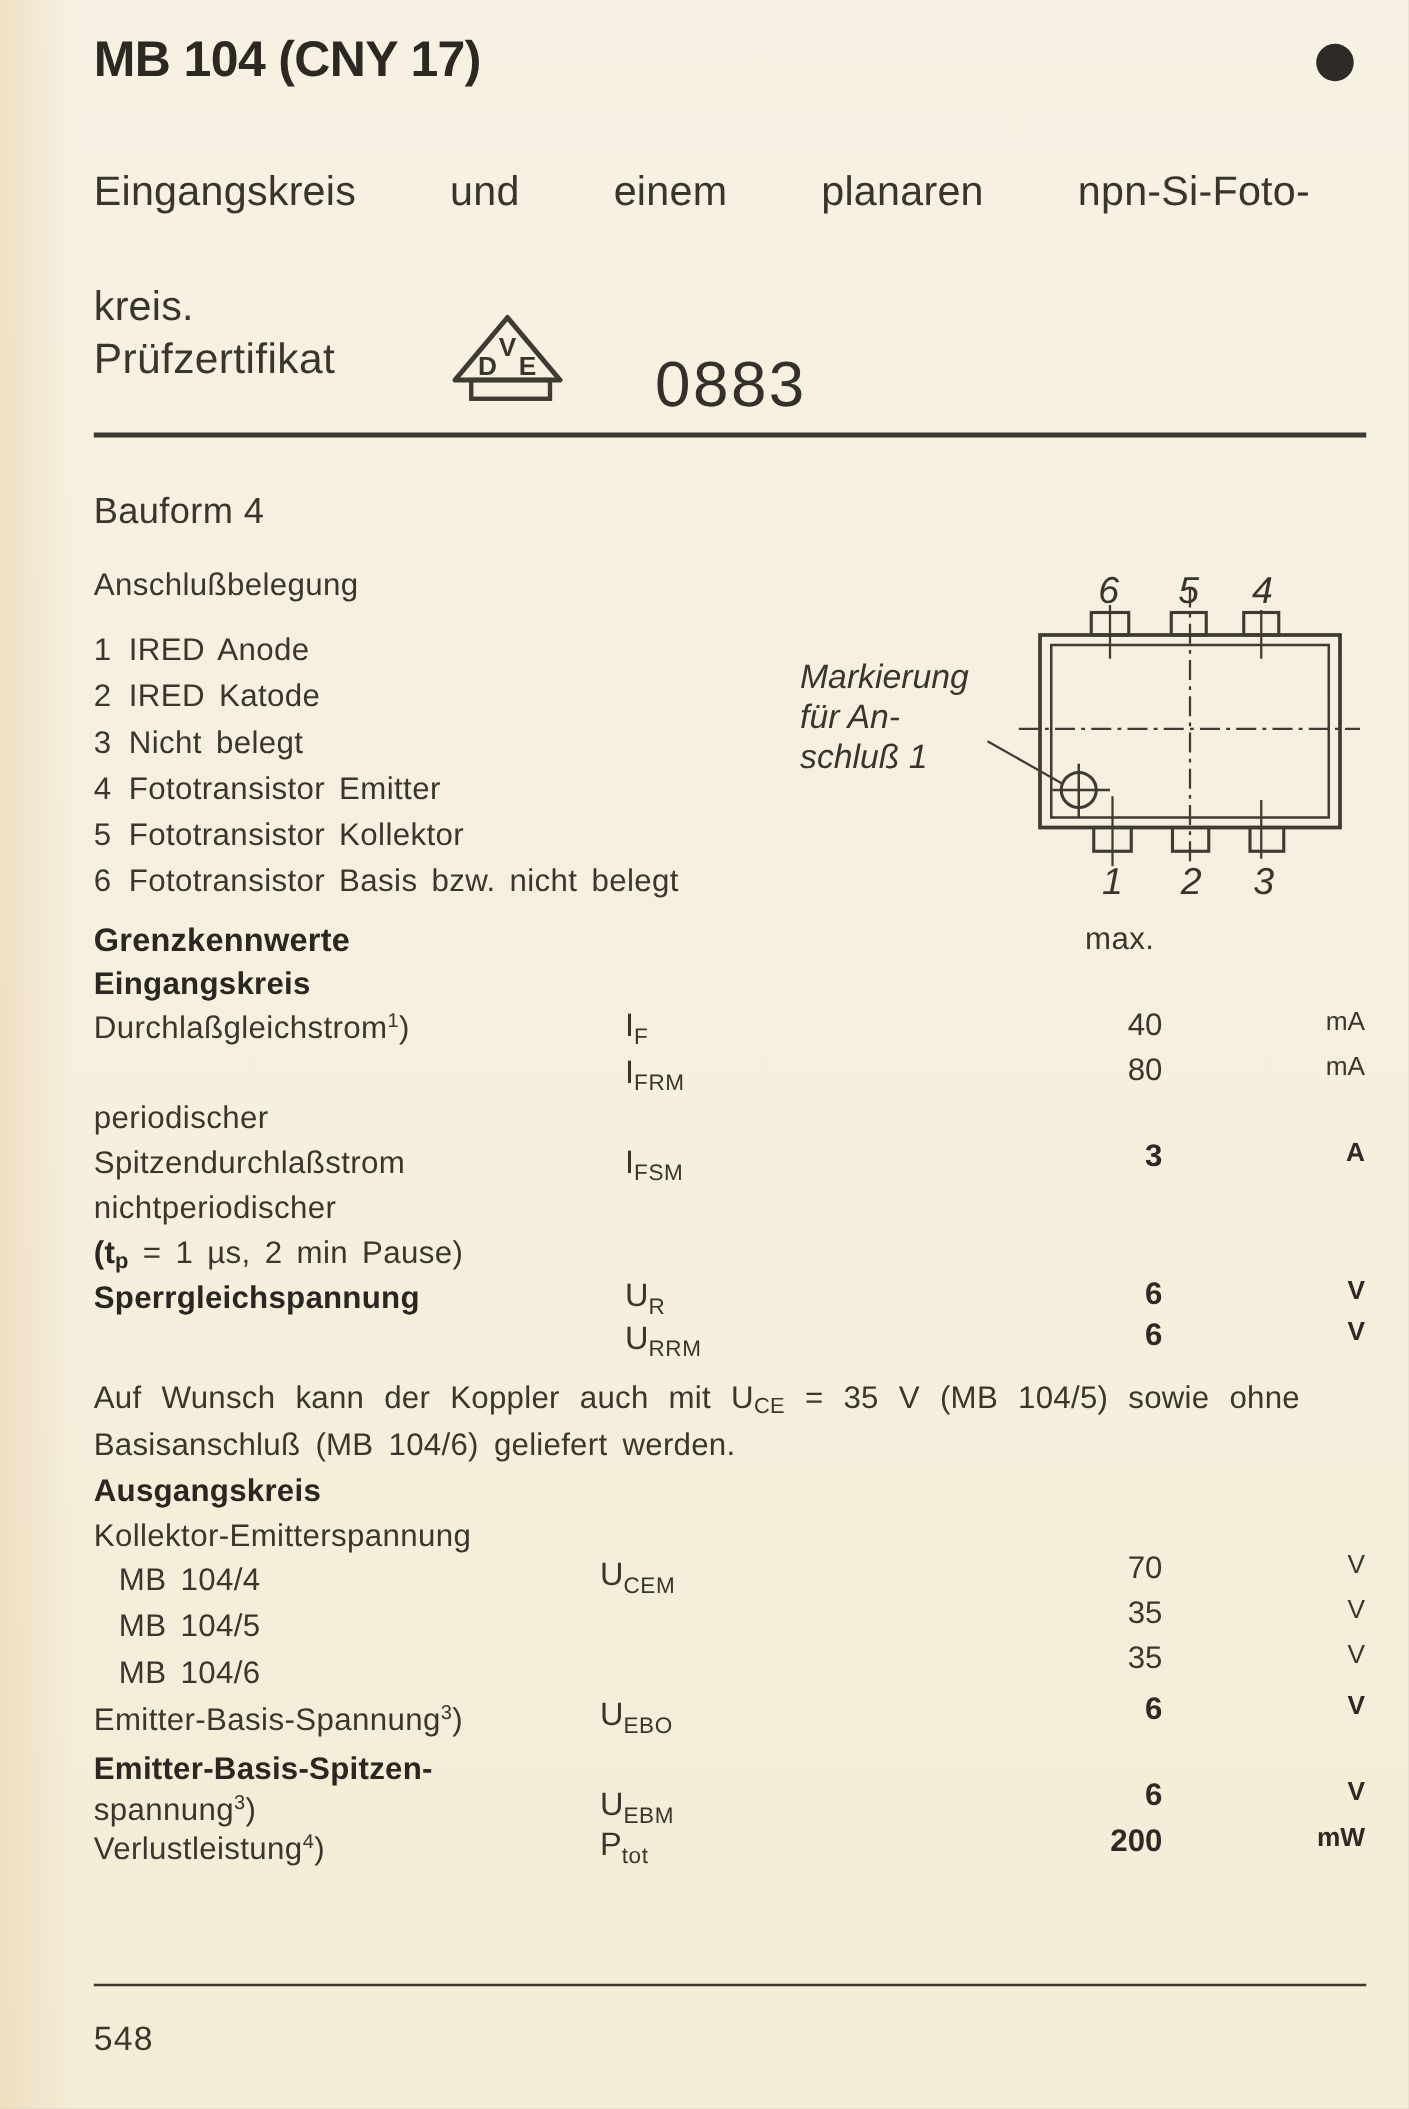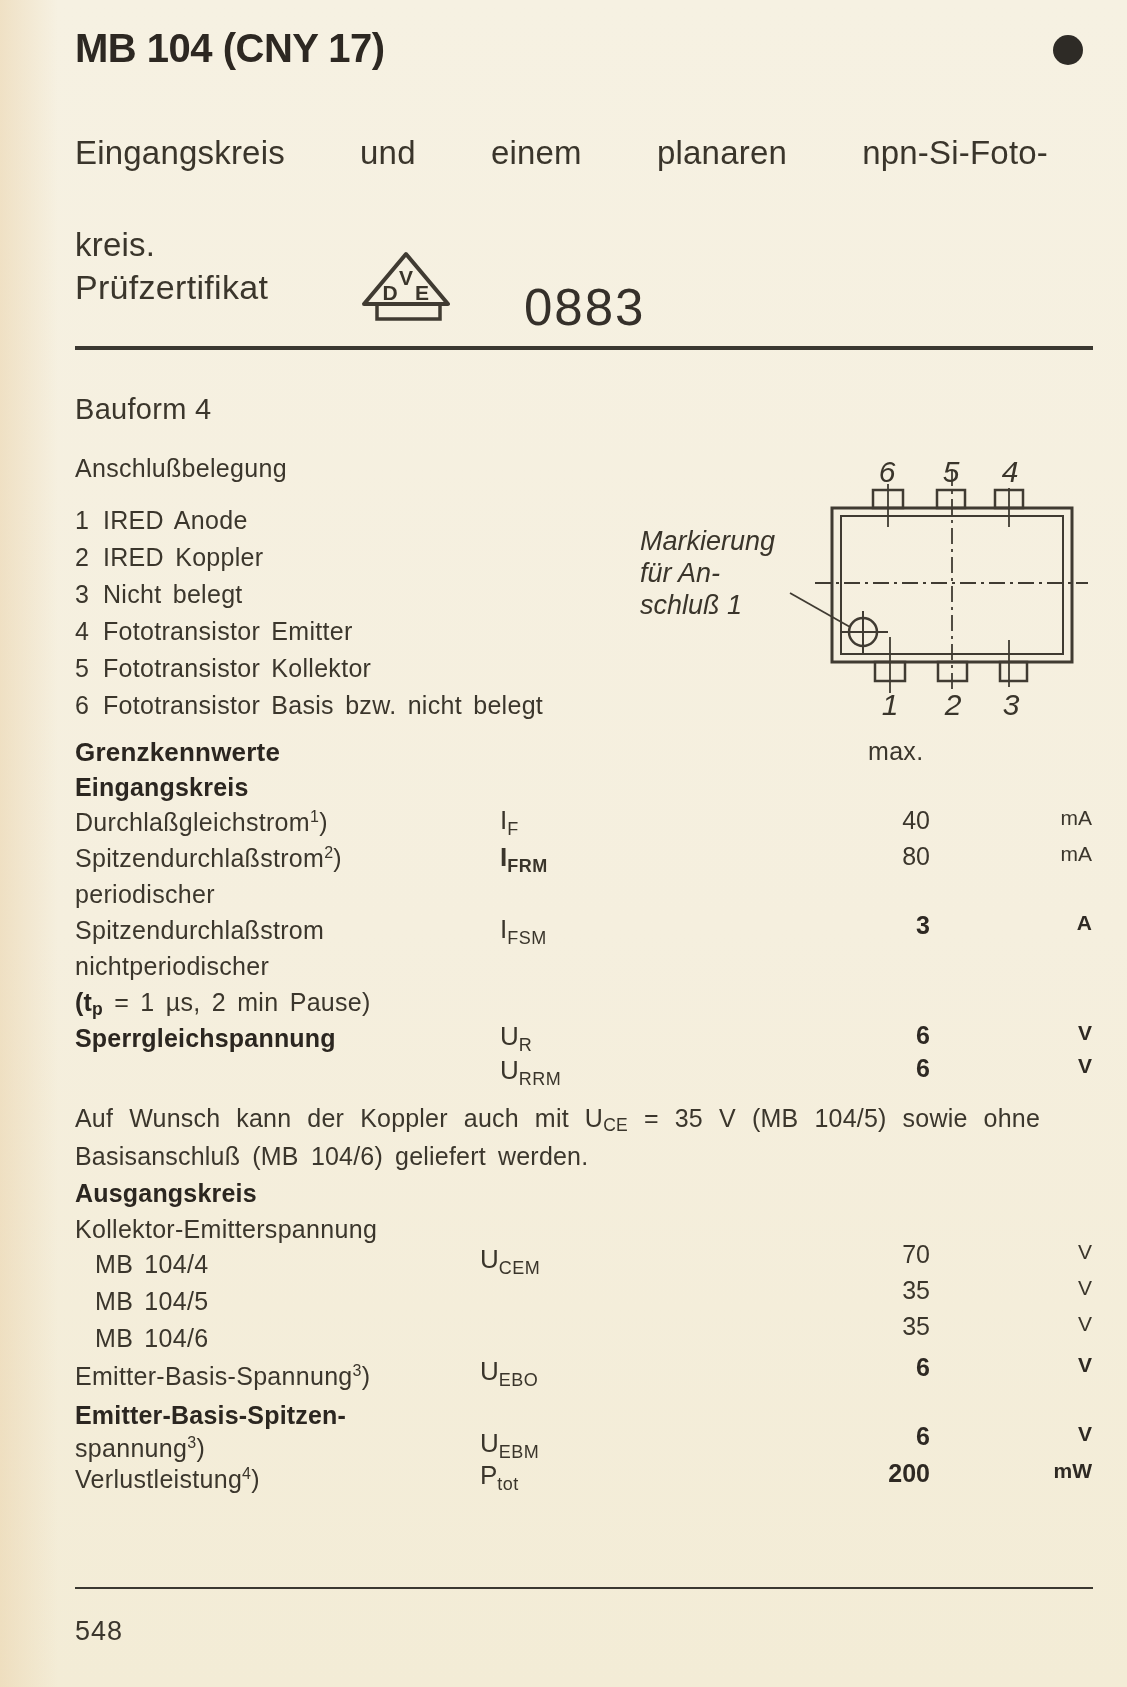--- a/index.html
+++ b/index.html
@@ -58,21 +58,21 @@
   </svg>
 
   <div class="abs certnum" style="left:524px;top:278px;">0883</div>
 
   <div class="abs rule" style="left:75px;top:346px;width:1018px;height:4px;"></div>
 
   <div class="abs h29" style="left:75px;top:393px;">Bauform 4</div>
   <div class="abs b25" style="left:75px;top:454px;">Anschlußbelegung</div>
 
   <div class="abs pin" style="top:506px;"><span class="pn">1</span><span>IRED Anode</span></div>
-  <div class="abs pin" style="top:543px;"><span class="pn">2</span><span>IRED Koppler</span></div>
+  <div class="abs pin" style="top:543px;"><span class="pn">2</span><span>IRED Katode</span></div>
   <div class="abs pin" style="top:580px;"><span class="pn">3</span><span>Nicht belegt</span></div>
   <div class="abs pin" style="top:617px;"><span class="pn">4</span><span>Fototransistor Emitter</span></div>
   <div class="abs pin" style="top:654px;"><span class="pn">5</span><span>Fototransistor Kollektor</span></div>
   <div class="abs pin" style="top:691px;"><span class="pn">6</span><span>Fototransistor Basis bzw. nicht belegt</span></div>
 
   <svg class="abs" style="left:620px;top:425px;" width="500" height="300" viewBox="0 0 500 300">
     <rect class="ln" x="212" y="83" width="240" height="154" stroke-width="3"></rect>
     <rect class="ln" x="221" y="91" width="222" height="138" stroke-width="2"></rect>
 
     <rect class="ln" x="253" y="65" width="30" height="18" stroke-width="2.5"></rect>
@@ -108,22 +108,21 @@
 
   <div class="abs b25 bold" style="left:75px;top:737px;font-size:26px;">Grenzkennwerte</div>
   <div class="abs b25" style="left:868px;top:737px;">max.</div>
   <div class="abs b25 bold" style="left:75px;top:773px;">Eingangskreis</div>
 
   <div class="abs b25 lcol" style="top:808px;"><span>Durchlaßgleichstrom</span><span class="sup">1</span><span>)</span></div>
   <div class="abs scol" style="left:500px;top:805px;"><span>I</span><span class="ssub">F</span></div>
   <div class="abs vcol" style="top:806px;">40</div>
   <div class="abs ucol" style="top:806px;">mA</div>
 
-  <div class="abs b25 lcol" style="top:844px;"><span>Spitzendurchlaßstrom</span><span class="sup">2</span><span>)</span></div>
-  <div class="abs scol" style="left:500px;top:842px;font-weight:bold;"><span>I</span><span class="ssub">FRM</span></div>
+  <div class="abs scol" style="left:500px;top:842px;"><span>I</span><span class="ssub">FRM</span></div>
   <div class="abs vcol" style="top:842px;">80</div>
   <div class="abs ucol" style="top:842px;">mA</div>
   <div class="abs b25 lcol" style="top:880px;">periodischer</div>
 
   <div class="abs b25 lcol" style="top:916px;">Spitzendurchlaßstrom</div>
   <div class="abs scol" style="left:500px;top:914px;"><span>I</span><span class="ssub">FSM</span></div>
   <div class="abs vcol vb" style="top:911px;">3</div>
   <div class="abs ucol vb" style="top:911px;">A</div>
   <div class="abs b25 lcol" style="top:952px;">nichtperiodischer</div>
   <div class="abs b25 lcol" style="top:988px;"><span class="bold">(t</span><span class="tsub bold">p</span><span> = 1 µs, 2 min Pause)</span></div>

